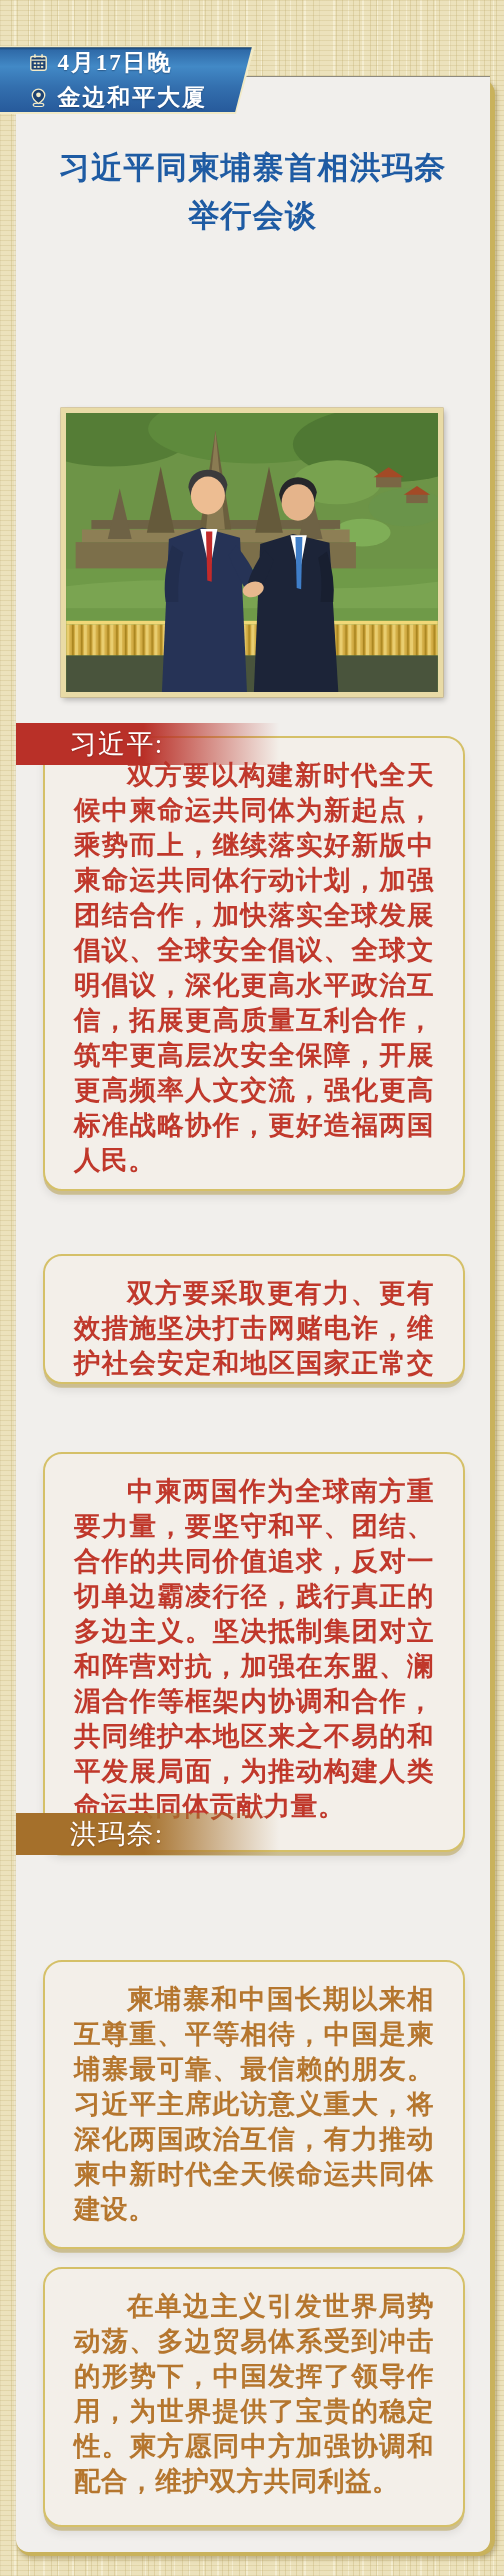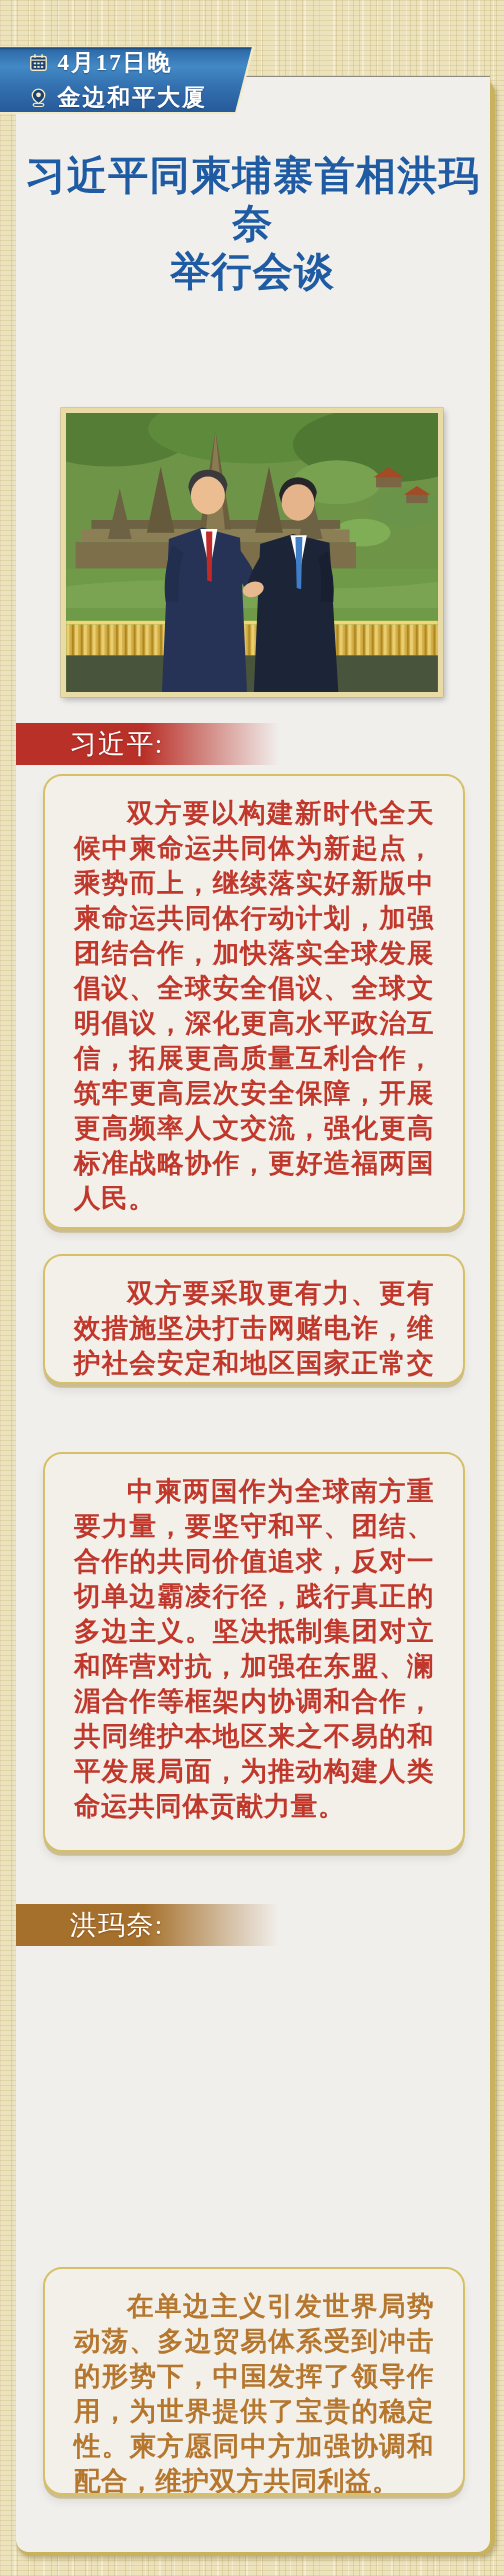--- a/index.html
+++ b/index.html
@@ -24,52 +24,52 @@
     background:#f2eac6;}
   .banner-inner{position:absolute;left:0;top:1.3px;right:1.9px;bottom:1.9px;
     clip-path:polygon(0 0,calc(100% - 1.3px) 0,calc(100% - 18px) 100%,0 100%);
     background:linear-gradient(180deg,#123a66 0,#2f6aa8 3.2px,#4289c6 30%,#336fae 62%,#275a9b 100%);
     display:flex;flex-direction:column;justify-content:center;gap:3.8px;}
   .banner-row{display:flex;align-items:center;gap:9.5px;padding-left:29px;height:31.5px;}
   .banner-row .txt{color:#ffffff;font-size:23px;font-weight:bold;letter-spacing:1.9px;
     text-shadow:0 0.6px 1.3px rgba(10,30,60,.4);white-space:nowrap;}
   .banner-icon{width:19px;height:19px;flex:0 0 auto;}
   
-  .title{position:absolute;left:15.8px;top:152px;width:474px;text-align:center;
-    color:#1e5ba3;font-weight:bold;font-size:40px;line-height:48px;letter-spacing:1.3px;}
+  .title{position:absolute;left:15.8px;top:144px;width:474px;text-align:center;
+    color:#1e5ba3;font-weight:bold;font-size:31px;line-height:48px;letter-spacing:1.3px;}
   
   .lead{position:absolute;left:54px;top:267px;width:398px;
     color:#593b31;font-size:21.4px;line-height:33px;font-weight:600;
     text-align:justify;text-indent:2em;letter-spacing:0.6px;}
   
   .photo{position:absolute;left:61px;top:408px;width:372px;height:279px;
     border:5px solid #e9dba6;box-shadow:0 0 0 0.6px #c9b47a,1.9px 3.2px 5.7px rgba(0,0,0,.25);
     background:#6d9447;}
   .photo svg{display:block;width:100%;height:100%;}
   
   .speaker-bar{position:absolute;left:15.8px;width:277px;height:42px;z-index:4;
     display:flex;align-items:center;}
   .speaker-bar .name{color:#ffffff;font-size:27px;font-weight:normal;letter-spacing:1.3px;
     padding-left:54px;text-shadow:0 0.6px 1.3px rgba(80,20,10,.35);}
   .bar-xi{top:723px;background:linear-gradient(90deg,#b93028 0%,#b93028 46%,rgba(185,48,40,0) 95%);}
-  .bar-hun{top:1904px;background:linear-gradient(90deg,#a5702b 0%,#a5702b 46%,rgba(165,112,43,0) 95%);}
+  .bar-hun{top:1813px;background:linear-gradient(90deg,#a5702b 0%,#a5702b 46%,rgba(165,112,43,0) 95%);}
   
   .quote{position:absolute;left:43px;width:422px;box-sizing:border-box;
     background:#f3efe9;border:2.5px solid #d5c068;border-radius:19px;
     padding:20px 29px 17.6px 29px;overflow:hidden;
     box-shadow:0 4.4px 0 -0.6px rgba(186,163,84,.55),0 7px 8.8px rgba(0,0,0,.08);}
   .quote p{margin:0;font-size:26.5px;line-height:35px;font-weight:bold;
     text-align:justify;text-indent:2em;letter-spacing:0.6px;}
   .quote.xi p{color:#c0382b;}
   .quote.hun p{color:#b5762e;}
-  .q1{top:774px;height:455px;}
+  .q1{top:736px;height:455px;}
   .q2{top:1254px;height:130px;}
   .q3{top:1452px;height:400px;}
   .q4{top:1960px;height:289px;}
-  .q5{top:2267px;height:228px;}
+  .q5{top:2267px;height:260px;}
 </style>
 </head>
 <body>
 
 <div class="page">
 
   <div class="card-back"></div>
   <div class="card"></div>
 
   <div class="banner">
@@ -186,19 +186,22 @@
   </div>
 
   <div class="quote xi q3">
     <p>中柬两国作为全球南方重要力量，要坚守和平、团结、合作的共同价值追求，反对一切单边霸凌行径，践行真正的多边主义。坚决抵制集团对立和阵营对抗，加强在东盟、澜湄合作等框架内协调和合作，共同维护本地区来之不易的和平发展局面，为推动构建人类命运共同体贡献力量。</p>
   </div>
 
   <div class="speaker-bar bar-hun">
     <span class="name">洪玛奈:</span>
   </div>
 
+  <div class="quote hun q4">
+    <p>柬埔寨和中国长期以来相互尊重、平等相待，中国是柬埔寨最可靠、最信赖的朋友。习近平主席此访意义重大，将深化两国政治互信，有力推动柬中新时代全天候命运共同体建设。</p>
+  </div>
 
   <div class="quote hun q5">
     <p>在单边主义引发世界局势动荡、多边贸易体系受到冲击的形势下，中国发挥了领导作用，为世界提供了宝贵的稳定性。柬方愿同中方加强协调和配合，维护双方共同利益。</p>
   </div>
 
 </div>
 
 
 </body></html>

